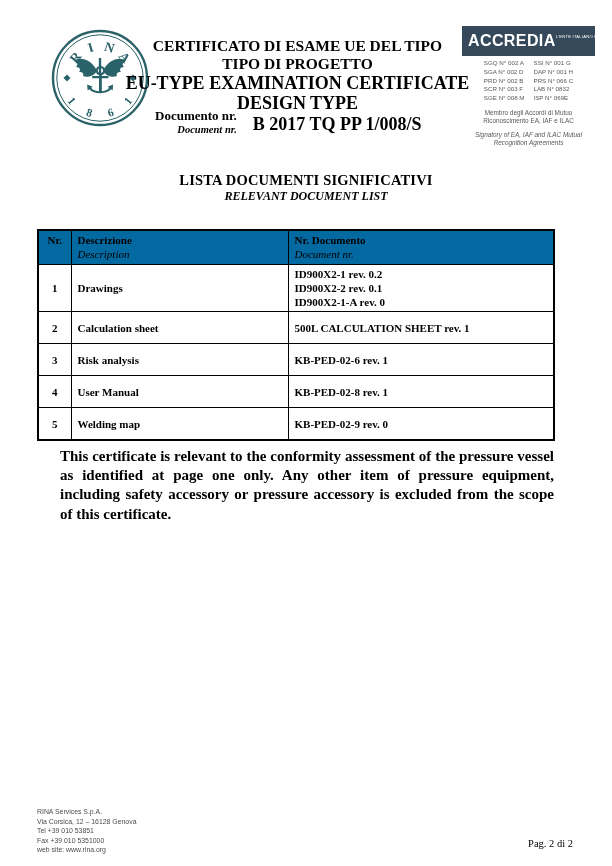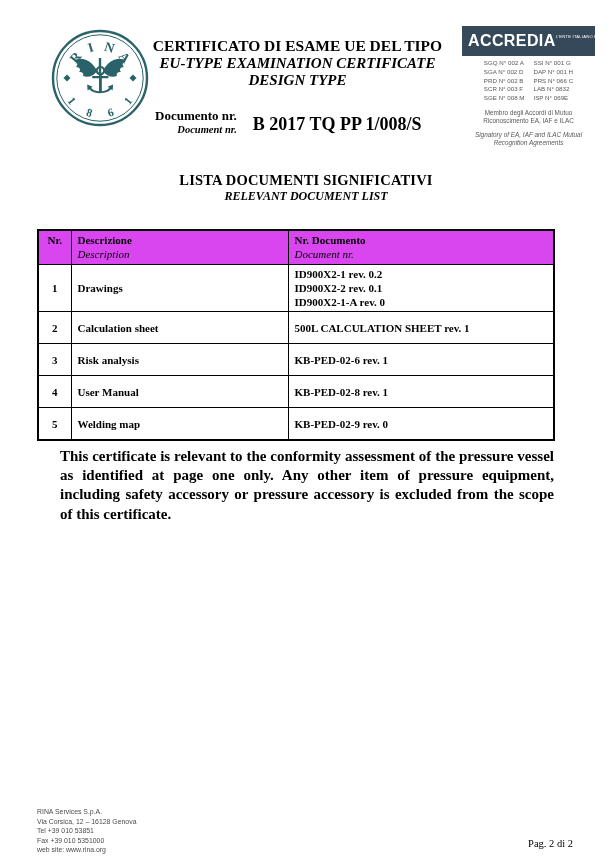--- a/index.html
+++ b/index.html
@@ -14,21 +14,21 @@
 
   
   .rina-logo { position: absolute; left: 50px; top: 28px; width: 100px; height: 100px; }
 
   
   .title-block {
     position: absolute; left: 125px; top: 37px; width: 345px;
     text-align: center; line-height: 1.15;
   }
   .title-it { font-size: 15.5px; font-weight: bold; }
-  .title-en { font-size: 15px; font-weight: bold; font-style: italic; }
+  .title-en { font-size: 18px; font-weight: bold; }
 
   
   .doc-row {
     position: absolute; left: 155px; top: 105px; width: 315px;
     display: flex; align-items: flex-end;
   }
   .doc-labels { text-align: right; padding-top: 3px; }
   .doc-label-it { font-size: 13px; font-weight: bold; }
   .doc-label-en { font-size: 10.5px; font-weight: bold; font-style: italic; }
   .doc-number { font-size: 18px; font-weight: bold; margin-left: 16px; white-space: nowrap; }
@@ -72,21 +72,21 @@
     font-size: 11px; font-weight: bold;
   }
   .doc-table col.c-nr { width: 33px; }
   .doc-table col.c-desc { width: 217px; }
   .doc-table col.c-doc { width: 266px; }
   .doc-table td {
     border: 1px solid #000; vertical-align: middle;
     padding: 2px 6px; line-height: 1.3;
   }
   .doc-table { border: 2px solid #000; }
-  .doc-table tr.header-row td { background: #d946ef; height: 31px; vertical-align: top; padding-top: 2px; }
+  .doc-table tr.header-row td { background: #0369a1; height: 31px; vertical-align: top; padding-top: 2px; }
   .doc-table td.cell-nr { text-align: center; padding: 2px 1px; }
   .hdr-en { font-weight: normal; font-style: italic; }
   .row-h1 td { height: 47px; }
   .row-std td { height: 32px; }
 
   
   .note {
     position: absolute; left: 60px; top: 447px; width: 494px;
     font-size: 15px; font-weight: bold; text-align: justify; line-height: 1.28;
   }
@@ -129,20 +129,21 @@
   <g fill="#2A6269">
     <path d="M47,43 C42,32 30,28 24,33 C28,34 28,37 26,39 C30,39 31,42 29,44 C33,44 34,46 33,48 C38,50 44,48 47,43 Z"></path>
     <path d="M53,43 C58,32 70,28 76,33 C72,34 72,37 74,39 C70,39 69,42 71,44 C67,44 66,46 67,48 C62,50 56,48 53,43 Z"></path>
     <path d="M48.8,30 L51.2,30 L51.2,46 L48.8,46 Z"></path>
   </g>
   <text x="50" y="64.5" font-size="37" text-anchor="middle" fill="#2A6269" font-family="DejaVu Sans, sans-serif">⚓</text>
 </svg>
 
 <div class="title-block">
   <div class="title-it">CERTIFICATO DI ESAME UE DEL TIPO</div>
+  <div class="title-it">TIPO DI PROGETTO</div>
   <div class="title-en">EU-TYPE EXAMINATION CERTIFICATE</div>
   <div class="title-en">DESIGN TYPE</div>
 </div>
 
 <div class="doc-row">
   <div class="doc-labels">
     <div class="doc-label-it">Documento nr.</div>
     <div class="doc-label-en">Document nr.</div>
   </div>
   <div class="doc-number">B 2017 TQ PP 1/008/S</div>

